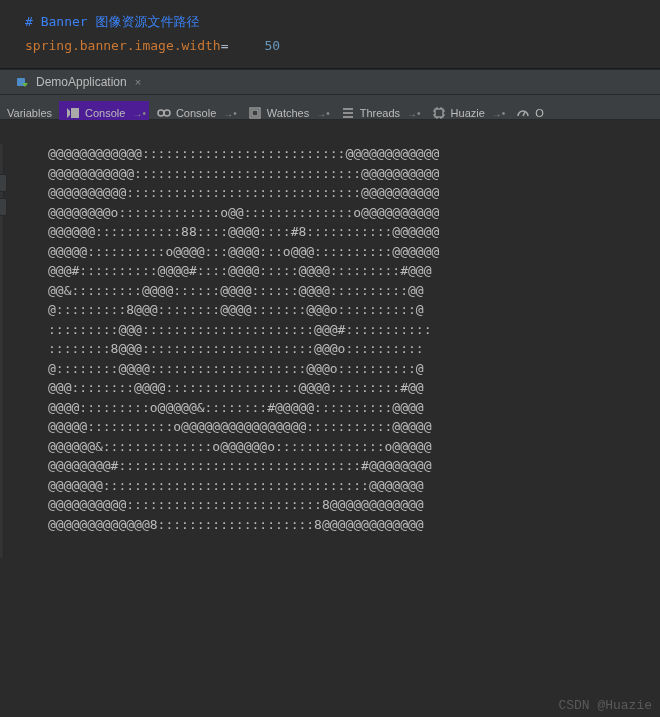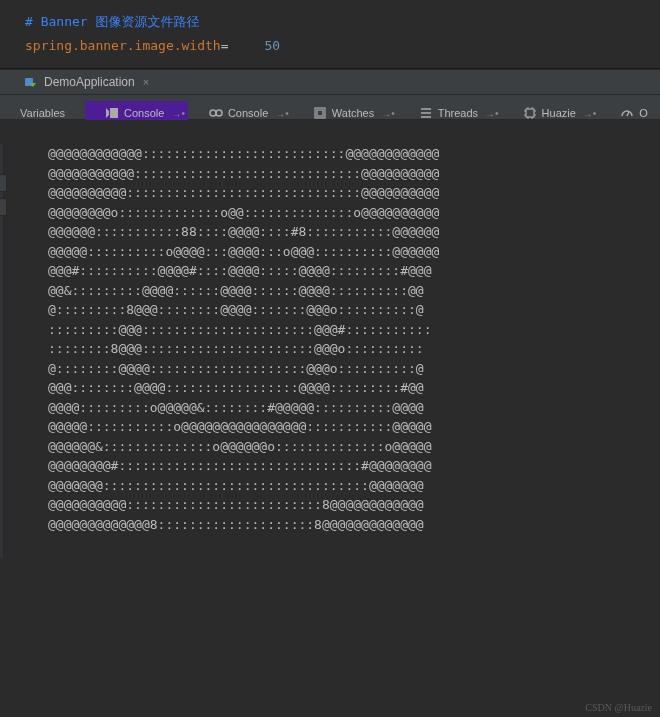--- a/index.html
+++ b/index.html
@@ -31,21 +31,21 @@
       border-bottom: 1px solid #1a1a1a;
     }
     
     .tab-bar {
       display: flex;
       align-items: center;
       background: #3c3f41;
       border-top: 1px solid #282828;
       border-bottom: 1px solid #282828;
       height: 26px;
-      padding-left: 16px;
+      padding-left: 8px;
     }
     .tab {
       display: flex;
       align-items: center;
       padding: 0 8px;
       height: 100%;
       color: #bbbbbb;
       font-size: 12px;
       font-family: 'Segoe UI', sans-serif;
     }
@@ -67,21 +67,21 @@
       background: #3c3f41;
       border-bottom: 1px solid #282828;
       height: 25px;
       font-family: 'Segoe UI', sans-serif;
       font-size: 11px;
       color: #bbbbbb;
     }
     .tool-item {
       display: flex;
       align-items: center;
-      padding: 0 20px;
+      padding: 0 7px;
       height: 100%;
       gap: 5px;
       position: relative;
       margin-top: 12px;
     }
     .tool-item.active {
       background: #4c1d95;
       justify-content: space-between;
     }
     .tool-item.noflex { padding-right: 3px; }
@@ -125,23 +125,23 @@
       font-family: 'Consolas', 'Monaco', monospace;
       font-size: 13px;
       line-height: 1.5;
       white-space: pre;
       padding-left: 48px;
     }
     .watermark {
       position: absolute;
       bottom: 4px;
       right: 8px;
-      font-size: 10px;
+      font-size: 13px;
       color: #5a5a5a;
-      font-family: Liberation Serif, serif;
+      font-family: Liberation Mono, monospace;
     }
   </style>
 </head>
 <body>
 
 <div class="editor">
   <div><span class="comment"># Banner 图像资源文件路径</span></div>
   <div><span class="prop-key">spring.banner.image.width</span><span class="equals">=</span><span class="number">50</span></div>
 </div>
 

